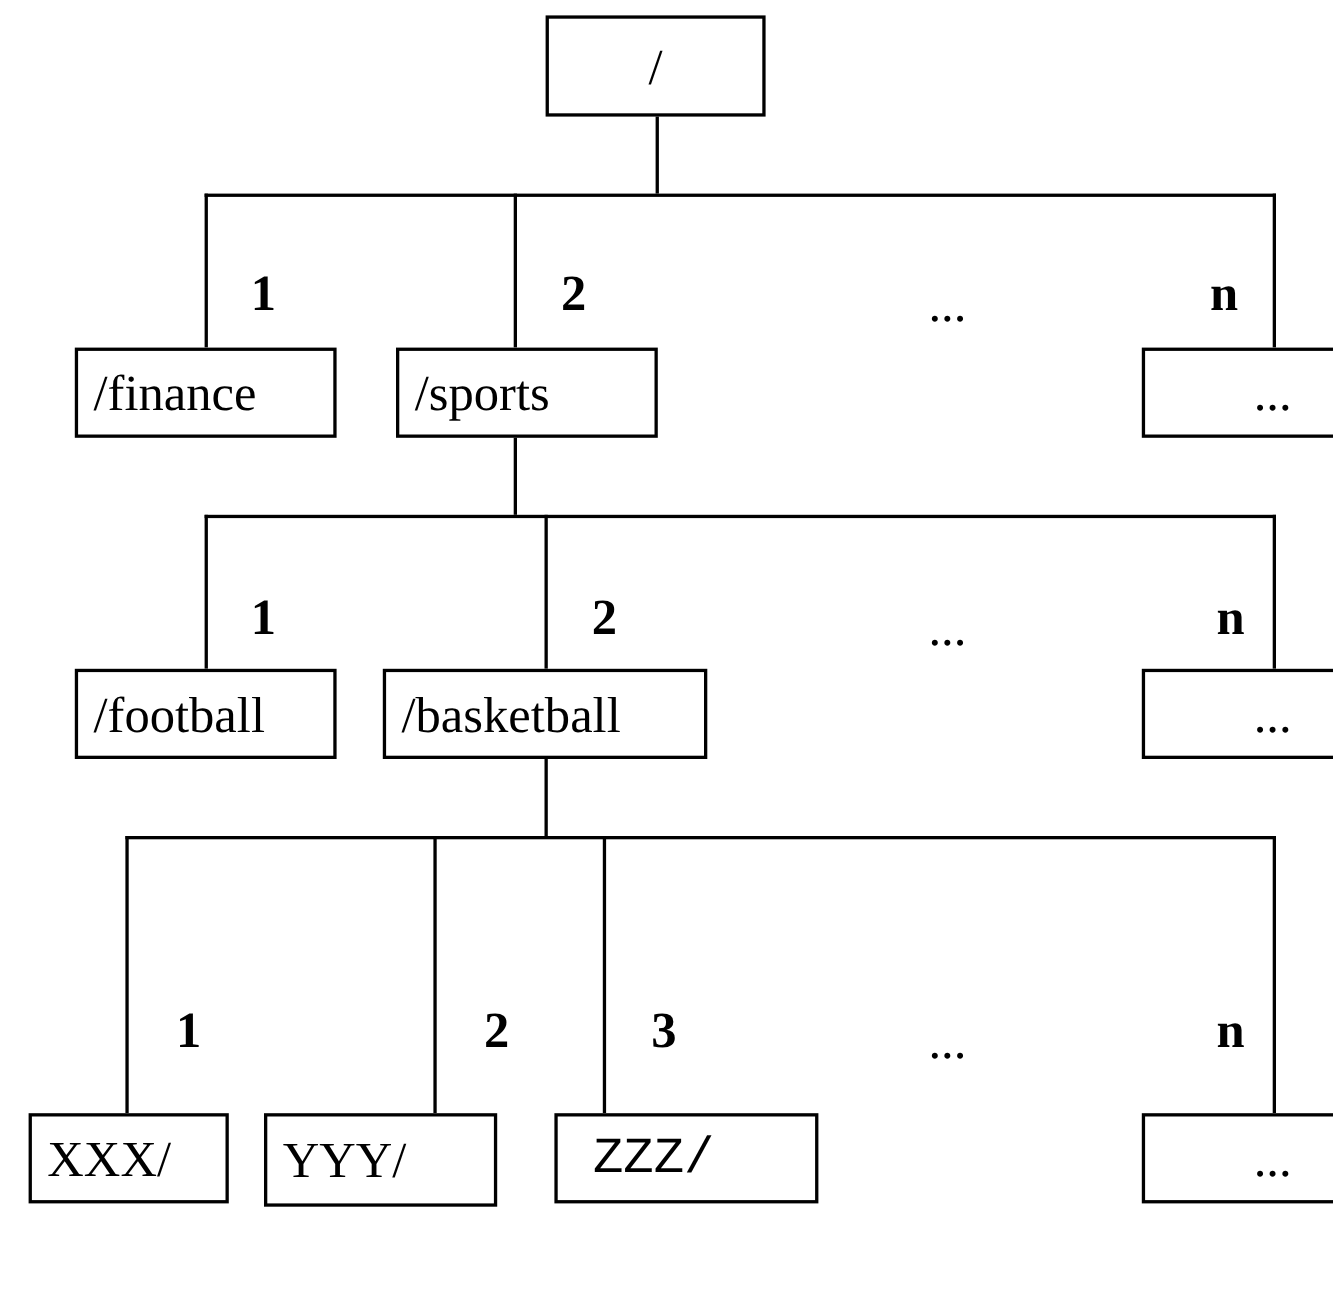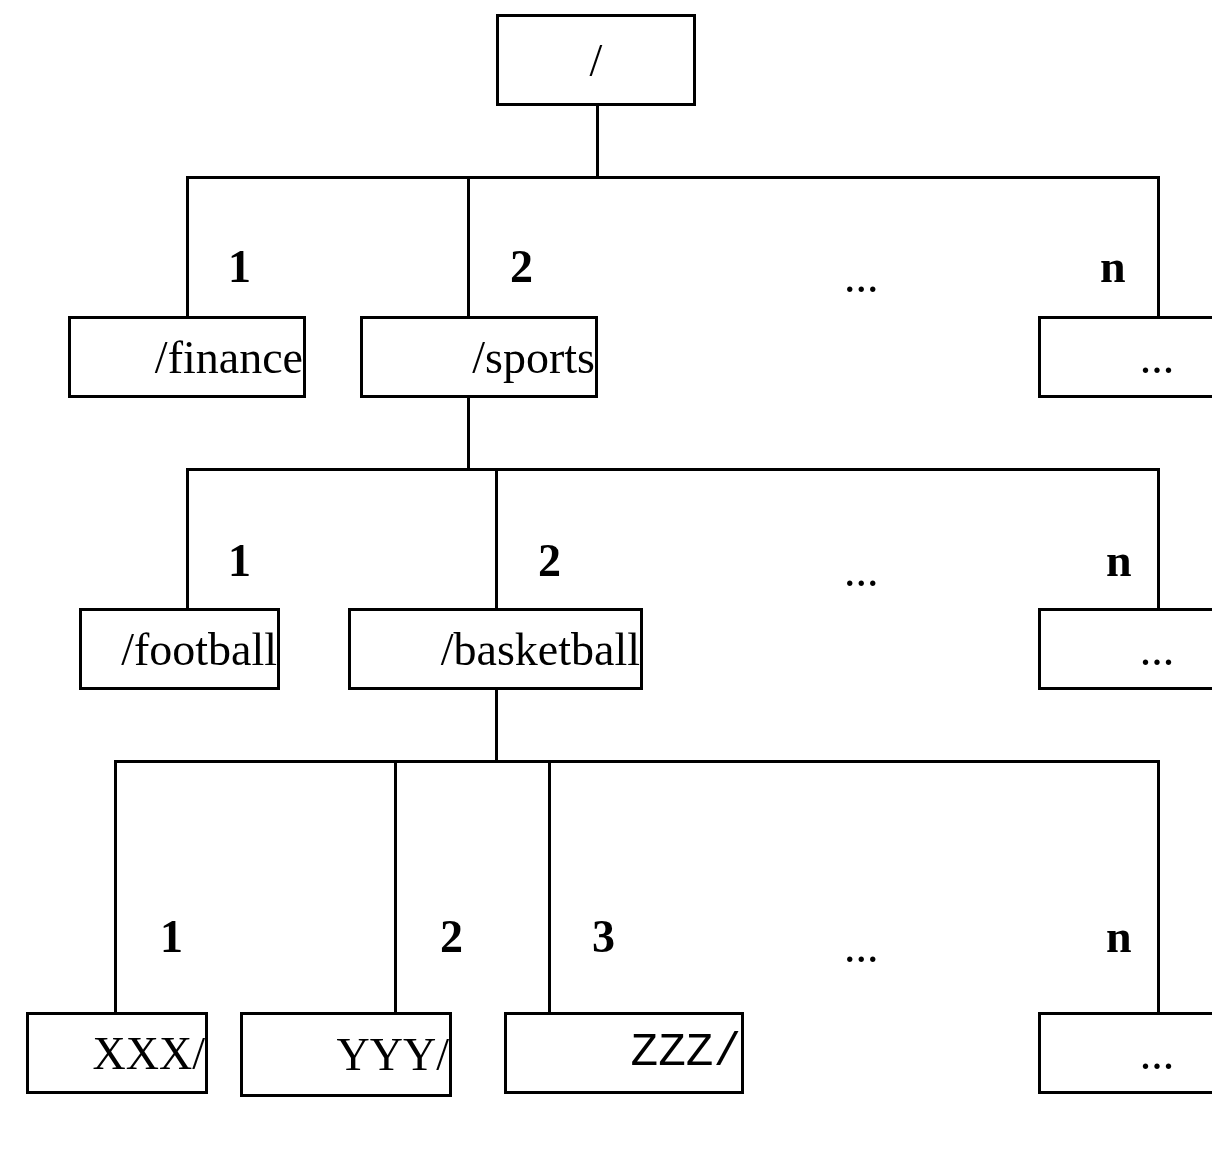--- a/index.html
+++ b/index.html
@@ -14,21 +14,21 @@
     position: relative;
     width: 1212px;
     height: 1172px;
   }
   .node {
     position: absolute;
     border: 3px solid #000;
     background: #fff;
     display: flex;
     align-items: center;
-    justify-content: flex-end;
+    justify-content: flex-start;
     padding-left: 14px;
     font-size: 46px;
     color: #000;
     box-sizing: border-box;
   }
   .node.center { justify-content: center; padding-left: 0; }
   .label {
     position: absolute;
     font-size: 46px;
     font-weight: bold;
@@ -77,21 +77,21 @@
 
   <div class="line" style="left:186px; top:468px; width:3px; height:140px;"></div>
   <div class="line" style="left:495px; top:468px; width:3px; height:140px;"></div>
   <div class="line" style="left:1157px; top:468px; width:3px; height:140px;"></div>
 
   <div class="label" style="left:228px; top:534px;">1</div>
   <div class="label" style="left:538px; top:534px;">2</div>
   <div class="label" style="left:844px; top:544px; font-weight:normal;">...</div>
   <div class="label" style="left:1106px; top:534px;">n</div>
 
-  <div class="node" style="left:79px; top:608px; width:201px; height:82px;">
+  <div class="node" style="left:68px; top:608px; width:238px; height:82px;">
     <span>/football</span>
   </div>
   <div class="node" style="left:348px; top:608px; width:295px; height:82px;">
     <span>/basketball</span>
   </div>
   <div class="node center" style="left:1038px; top:608px; width:238px; height:82px;">
     <span>...</span>
   </div>
 
   <div class="line" style="left:495px; top:690px; width:3px; height:70px;"></div>

